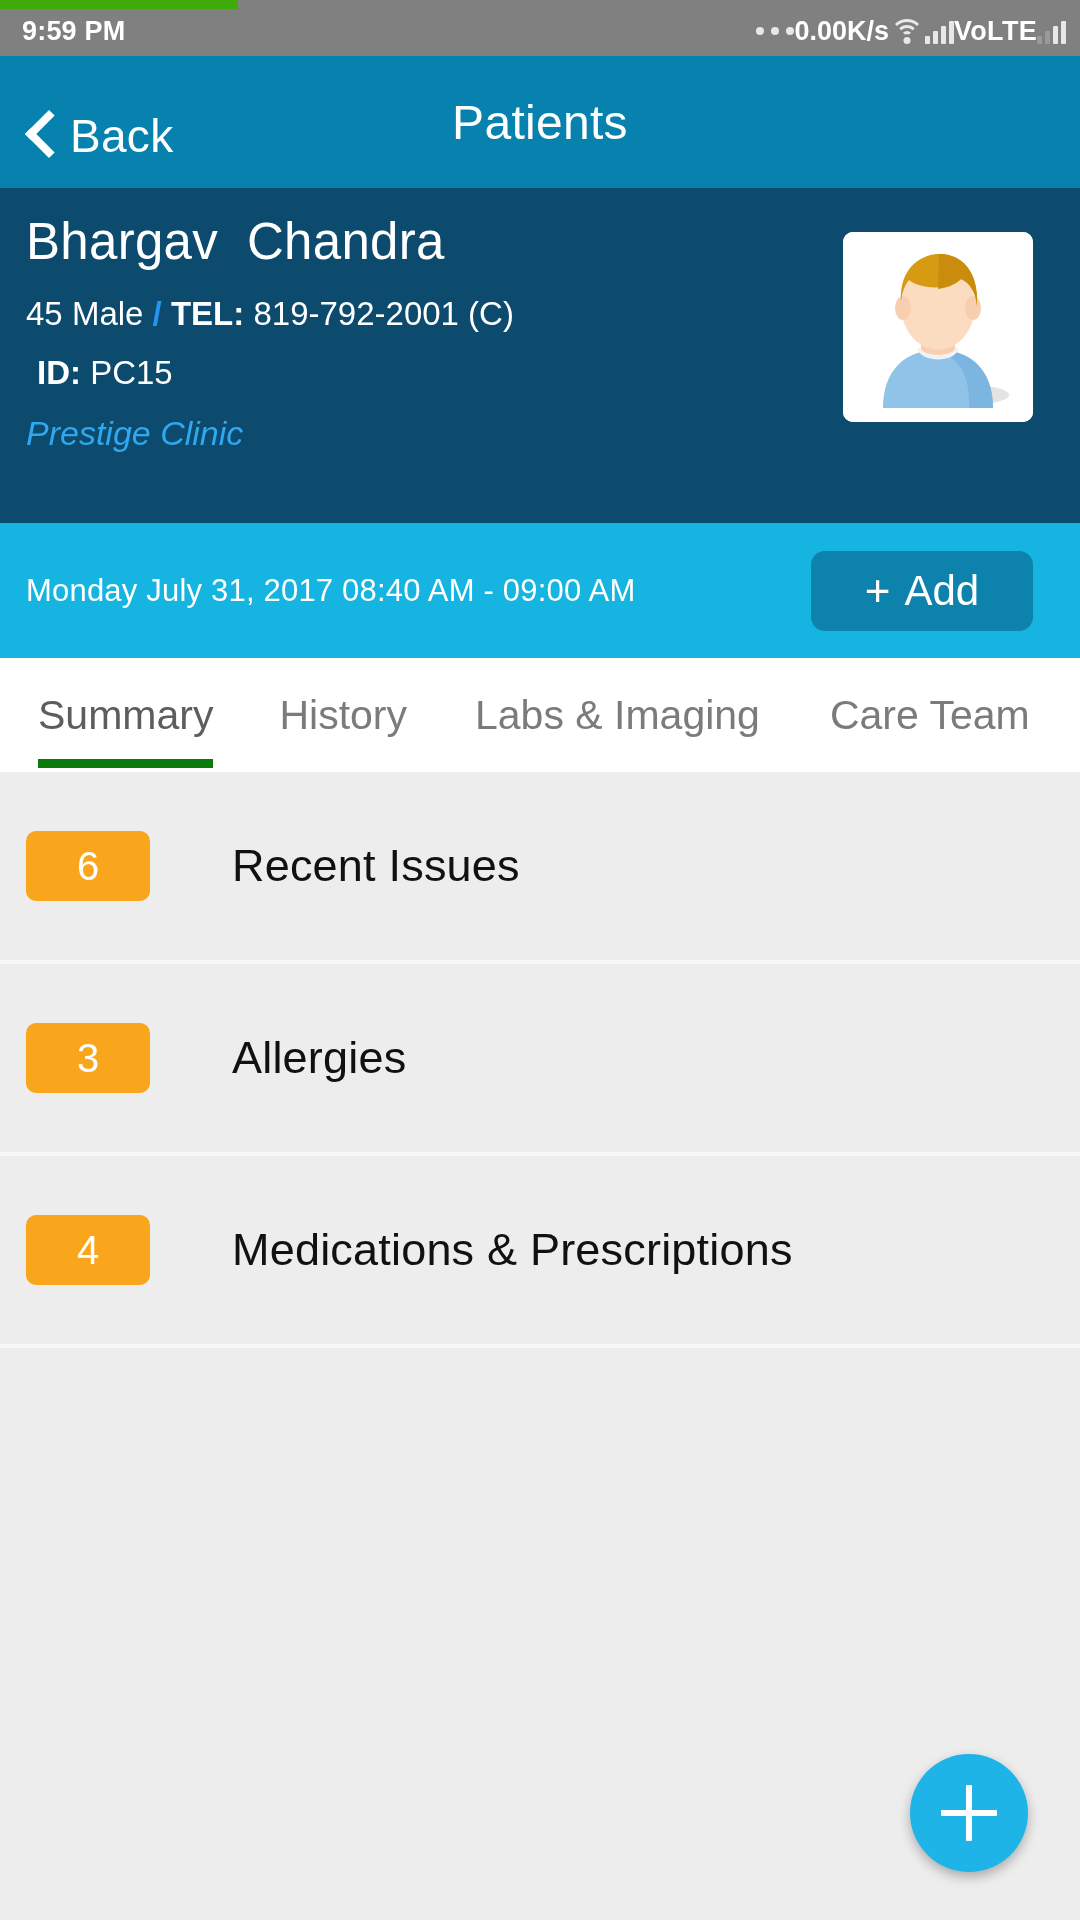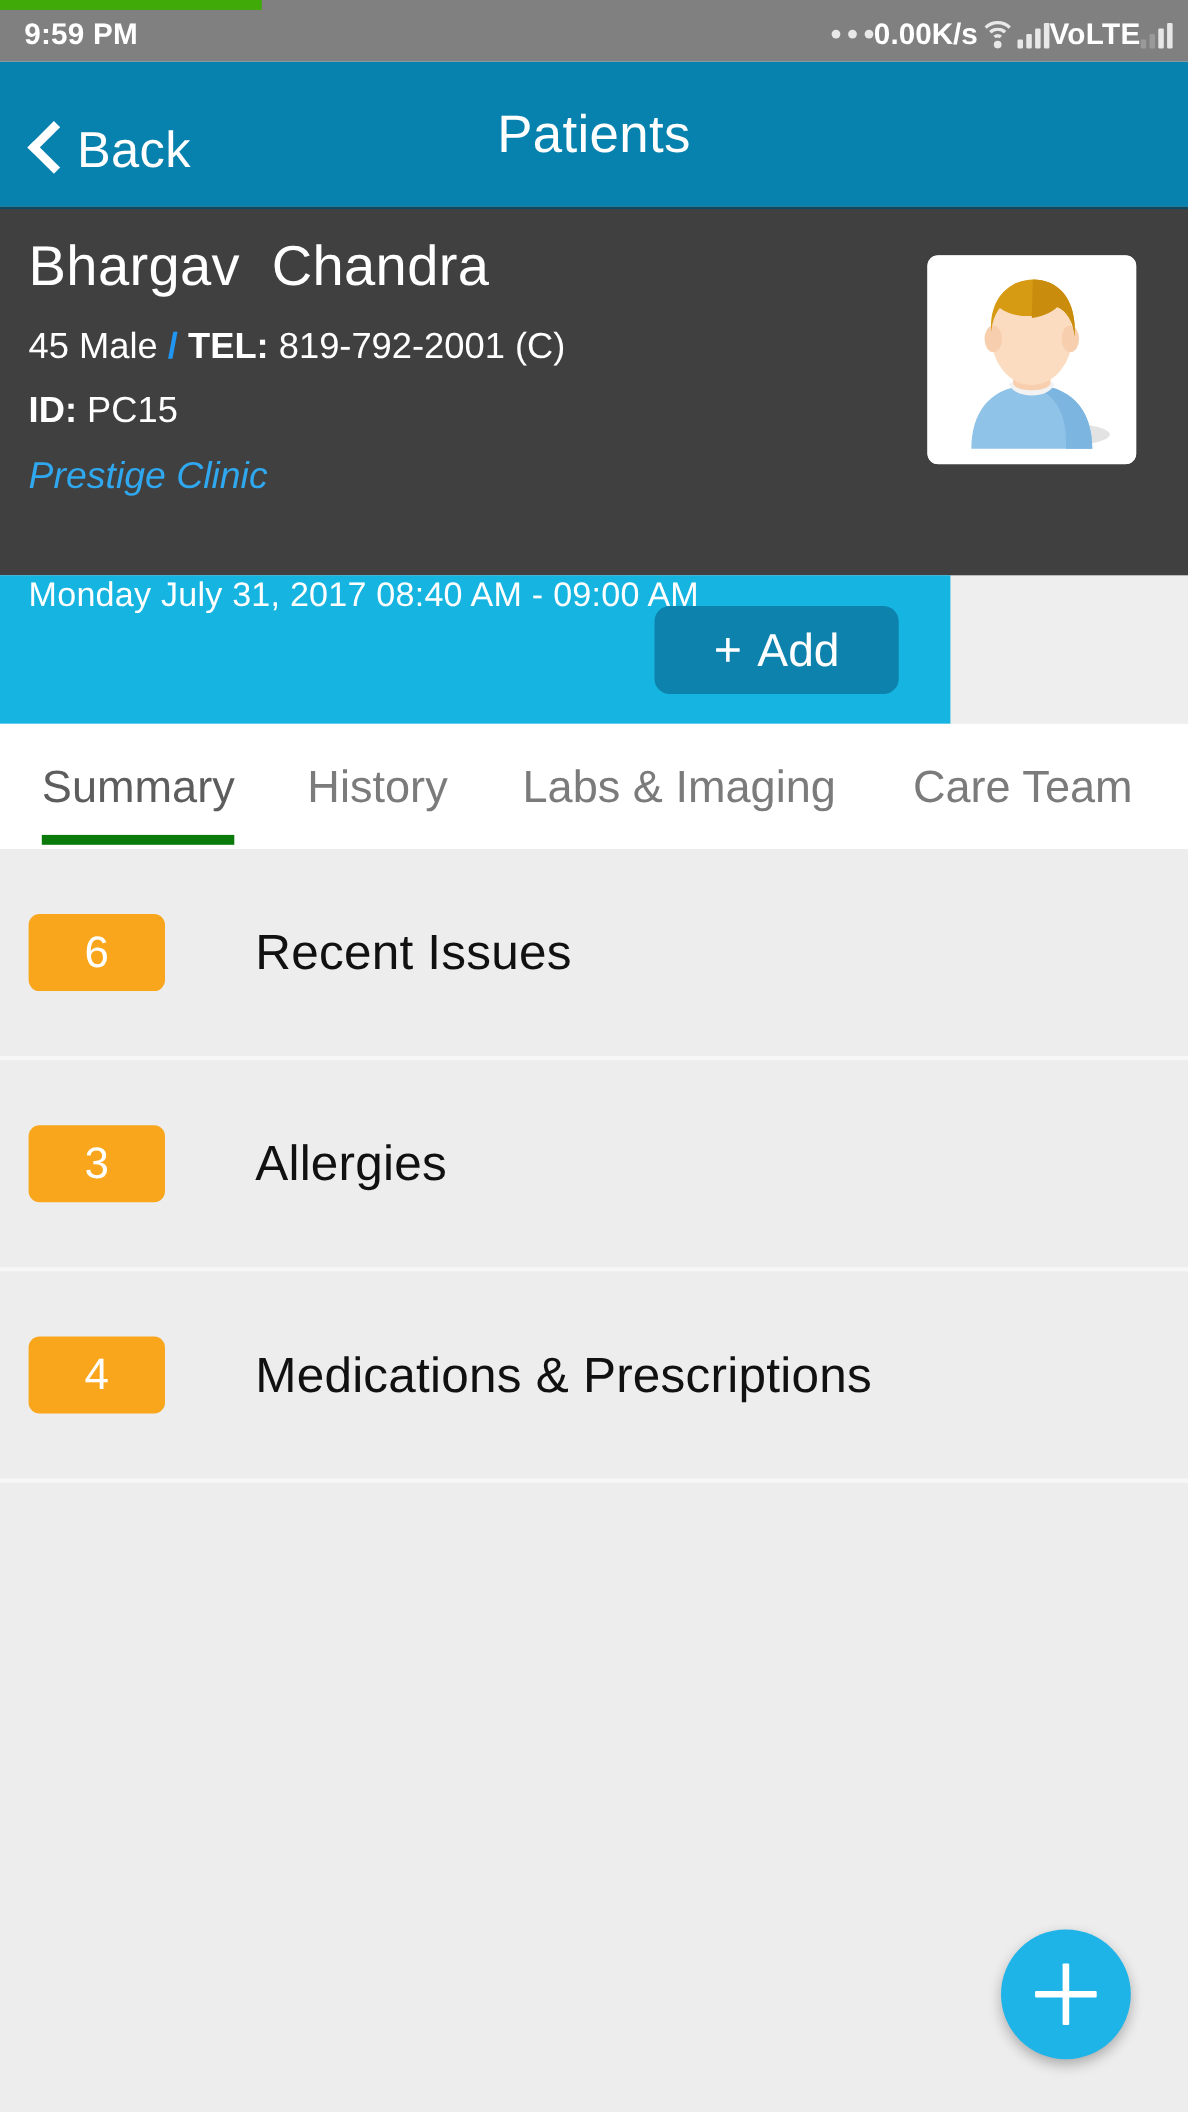--- a/index.html
+++ b/index.html
@@ -78,50 +78,50 @@
   .back-label { color:#ffffff; font-size:46px; letter-spacing:.3px; }
   .app-title {
     position:absolute; left:0; right:0; text-align:center;
     color:#ffffff; font-size:48px; letter-spacing:.3px;
     pointer-events:none;
   }
 
   
   .patient {
     position:absolute; top:188px; left:0; width:1080px; height:335px;
-    background:#404040;
+    background:#0c4a6e;
     border-top:2px solid #0a4a63;
   }
   .patient-info { position:absolute; left:26px; top:22px; width:780px; }
   .patient-name {
     color:#ffffff; font-size:51px; font-weight:normal;
     letter-spacing:.3px; white-space:pre;
   }
   .patient-line {
     color:#ffffff; font-size:33px; margin-top:24px; white-space:pre;
   }
   .patient-line .sep { color:#2196f3; font-weight:bold; }
   .patient-line b { font-weight:bold; }
   .patient-id { color:#ffffff; font-size:33px; margin-top:21px; white-space:pre; }
-  .patient-id b { font-weight:bold; }
+  .patient-id b { font-weight:bold;margin-left:11px; }
   .clinic {
     color:#2fa8ef; font-size:34px; margin-top:22px; cursor:pointer;font-style:italic;
   }
 
   .avatar-card {
     position:absolute; right:47px; top:42px;
     width:190px; height:190px; background:#ffffff;
     border-radius:10px; overflow:hidden;
   }
   .avatar-svg { width:190px; height:190px; display:block; }
 
   
   .appointment {
-    position:absolute; top:523px; left:0; width:864px; height:135px;
-    background:#16b4e0; display:flex; 
+    position:absolute; top:523px; left:0; width:1080px; height:135px;
+    background:#16b4e0; display:flex; align-items:center;
   }
   .appt-text { color:#ffffff; font-size:31px; padding-left:26px; letter-spacing:.2px; }
   .add-btn {
     position:absolute; right:47px; top:28px;
     width:222px; height:80px; background:#0d82ac;
     border-radius:14px; color:#ffffff;
     display:flex; align-items:center; justify-content:center;
     gap:14px; font-size:42px; cursor:pointer;
   }
   .add-btn .plus { font-size:44px; font-weight:normal; line-height:1; }

